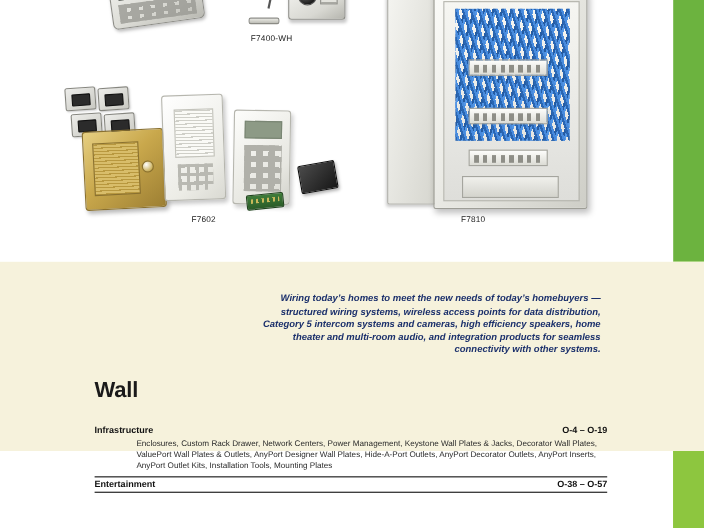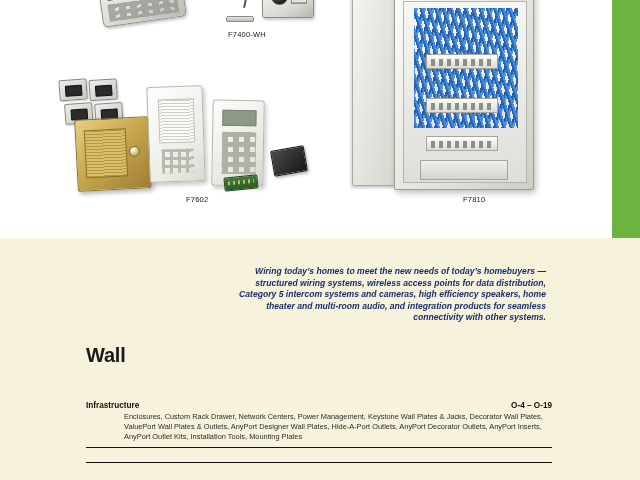--- a/index.html
+++ b/index.html
@@ -300,21 +300,21 @@
     position: absolute; left: 16px; top: 158px;
     width: 88px; height: 20px;
     background: linear-gradient(#f0f0ec,#d4d4cd);
     border: 1px solid #a5a59e;
   }
 
   
   .lower {
     position: absolute;
     left: 0; top: 238px;
-    width: 640px; height: 242px;
+    width: 640px; height: 172px;
     background: #f6f2dc;
   }
 
   .pull-quote {
     position: absolute;
     left: 228px; top: 28px;
     width: 318px;
     font-size: 8.6px;
     line-height: 11.6px;
     font-weight: bold;
@@ -341,21 +341,20 @@
     display: flex;
     justify-content: space-between;
     font-size: 8.5px;
     font-weight: bold;
     color: #111;
     padding-bottom: 2px;
     border-bottom: 1.6px solid #111;
   }
   .toc-group {
     border-bottom: 1px solid #111;
-    margin-top: 14px;
   }
   .toc-group-row {
     display: flex;
     justify-content: space-between;
     font-size: 8.2px;
     font-weight: bold;
     color: #111;
     padding: 2.5px 0 2px 0;
   }
   .toc-desc {
@@ -428,22 +427,22 @@
         <div class="cables"></div>
         <div class="patch p1"></div>
         <div class="patch p2"></div>
         <div class="patch p3"></div>
         <div class="module-row"></div>
       </div>
     </div>
   </div>
 
   <div class="caption" style="left:228px; top:30px;">F7400-WH</div>
-  <div class="caption" style="left:186px; top:195px;">F7602</div>
-  <div class="caption" style="left:419px; top:195px;margin-left:44px;">F7810</div>
+  <div class="caption" style="left:174px; top:195px;">F7602</div>
+  <div class="caption" style="left:419px; top:195px;">F7810</div>
 
   <div class="side-tab">
     
   </div>
 </div>
 
 <div class="side-tab-lower">
   <div class="side-tab-lower-inner"></div>
 </div>
 
@@ -457,15 +456,19 @@
 
     <div class="toc-group">
       <div class="toc-group-row">
         <span>Infrastructure</span>
         <span>O-4 – O-19</span>
       </div>
       <div class="toc-desc">Enclosures, Custom Rack Drawer, Network Centers, Power Management, Keystone Wall Plates &amp; Jacks, Decorator Wall Plates, ValuePort Wall Plates &amp; Outlets, AnyPort Designer Wall Plates, Hide-A-Port Outlets, AnyPort Decorator Outlets, AnyPort Inserts, AnyPort Outlet Kits, Installation Tools, Mounting Plates</div>
     </div>
 
     <div class="toc-group">
+      <div class="toc-group-row">
+        <span>Entertainment</span>
+        <span>O-38 – O-57</span>
+      </div>
     </div>
   </div>
 </div>
 
 </body></html>

